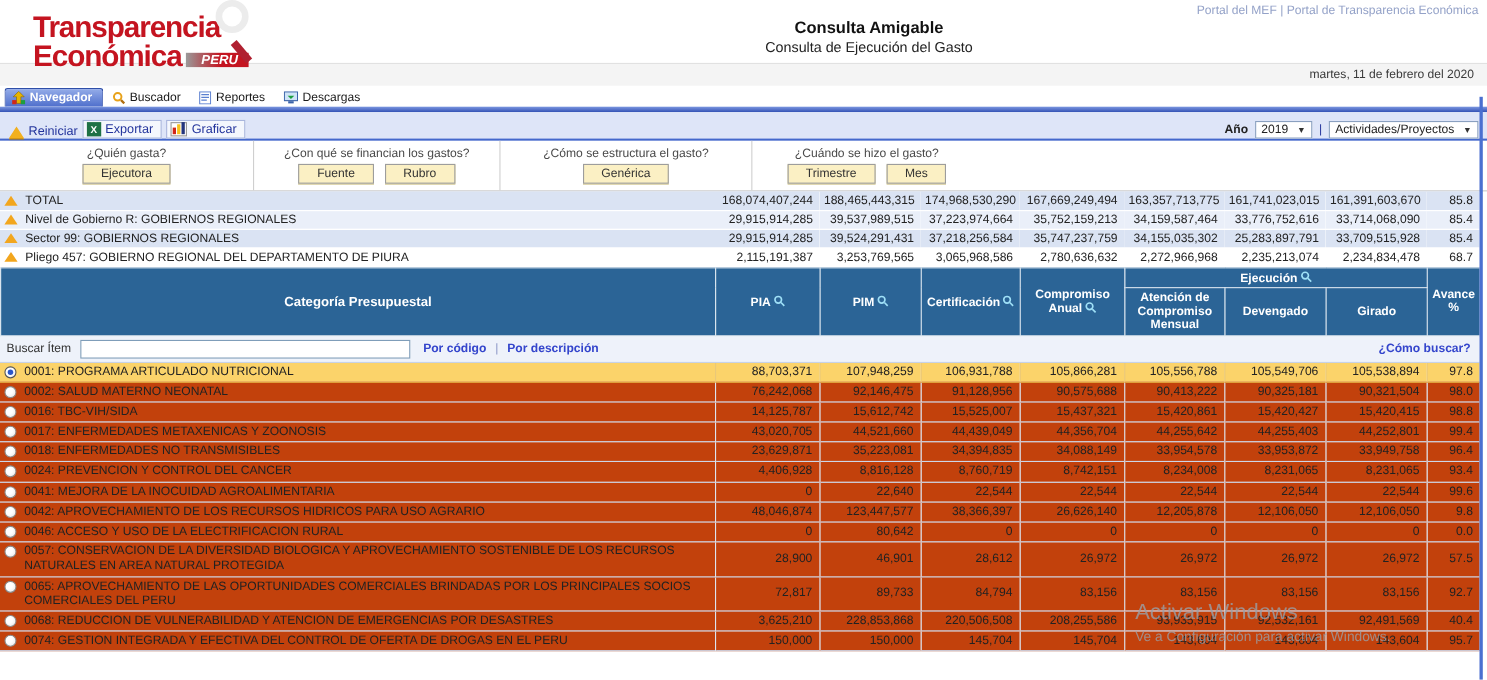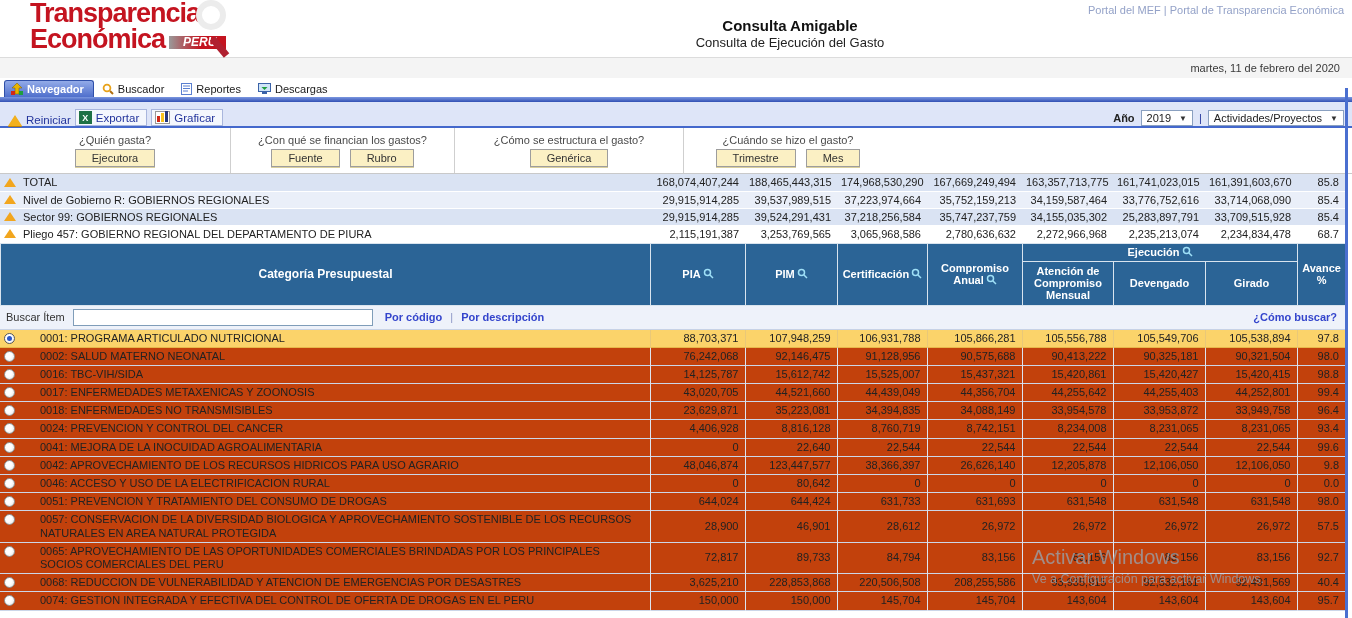--- a/index.html
+++ b/index.html
@@ -2,21 +2,21 @@
 <html><head>
 <meta charset="utf-8">
 <style>
   * { margin:0; padding:0; box-sizing:border-box; }
   html,body { width:1352px; height:618px; overflow:hidden; background:#fff;
               font-family:"Liberation Sans", sans-serif; font-size:11px; color:#222; }
   body { position:relative; }
 
   
   .top-header { position:relative; height:57px; background:#fff; }
-  .logo { position:absolute; left:30px; top:1px; line-height:0.95; }
+  .logo { position:absolute; left:30px; top:13px; line-height:0.95; }
   .logo .l1, .logo .l2 { font-weight:bold; font-size:27px; letter-spacing:-1px; color:#c41420; }
   .logo .l2row { display:flex; align-items:flex-end; gap:4px; }
   .logo-badge { display:inline-block; background:linear-gradient(90deg,#9a9a9a,#c41420 55%);
                 color:#fff; font-style:italic; font-weight:bold; font-size:12px;
                 padding:1px 10px 1px 14px; margin-bottom:3px; }
   .logo-lens { position:absolute; left:196px; top:0px; width:30px; height:30px;
                border:6px solid #ececec; border-radius:50%; background:transparent; }
   .logo-handle { position:absolute; left:216px; top:36px; width:7px; height:22px;
                  background:#b02030; transform:rotate(-40deg); }
   .page-title { position:absolute; left:790px; top:17px; transform:translateX(-50%);
@@ -102,21 +102,21 @@
   .search-links a, .help-link { color:#3445cc; text-decoration:none; cursor:pointer; }
   .search-links .sep { color:#8b97c6; font-weight:normal; padding:0 5px; }
   .help-link { margin-left:auto; font-weight:bold; }
 
   
   .data tr { border-bottom:1px solid #ccd6e8; background:#c2410c; }
   .data tr.selected { background:#fbd36a; border-bottom:1px solid #e8b84a; }
   .data td { padding:2px 6px 2px 4px; vertical-align:middle; line-height:1.2; }
   .data td.num { text-align:right; border-left:1px solid #dde4f0; white-space:nowrap; }
   .data tr.selected td.num { border-left-color:#e9c878; }
-  .row-label { display:flex; align-items:flex-start; gap:25px; }
+  .row-label { display:flex; align-items:flex-start; gap:7px; }
   .radio { flex:none; width:11px; height:11px; border:1px solid #8a8a8a; border-radius:50%;
            background:radial-gradient(circle at 35% 35%, #fff 40%, #e3e3e3); margin-top:1px;
            display:inline-flex; align-items:center; justify-content:center; cursor:pointer; }
   .radio.checked { border-color:#555; }
   .radio.checked::after { content:""; width:5px; height:5px; border-radius:50%; background:#2a56c8; }
 
   
   .right-edge { position:absolute; left:1345px; top:88px; width:3px; height:530px; background:#4a6fd0; }
   .watermark { position:absolute; left:1032px; top:546px; color:#9aa0a8; opacity:.8;
                pointer-events:none; z-index:50; }
@@ -536,36 +536,20 @@
         <td class="num">0</td>
         <td class="num">0</td>
         <td class="num">0</td>
         <td class="num">0</td>
         <td class="num avance">0.0</td>
       </tr>
       <tr>
         <td class="label">
           <span class="row-label">
             <span class="radio"></span>
-            <span>0051: PREVENCION Y TRATAMIENTO DEL CONSUMO DE DROGAS</span>
-          </span>
-        </td>
-        <td class="num">644,024</td>
-        <td class="num">644,424</td>
-        <td class="num">631,733</td>
-        <td class="num">631,693</td>
-        <td class="num">631,548</td>
-        <td class="num">631,548</td>
-        <td class="num">631,548</td>
-        <td class="num avance">98.0</td>
-      </tr>
-      <tr>
-        <td class="label">
-          <span class="row-label">
-            <span class="radio"></span>
             <span>0057: CONSERVACION DE LA DIVERSIDAD BIOLOGICA Y APROVECHAMIENTO SOSTENIBLE DE LOS RECURSOS NATURALES EN AREA NATURAL PROTEGIDA</span>
           </span>
         </td>
         <td class="num">28,900</td>
         <td class="num">46,901</td>
         <td class="num">28,612</td>
         <td class="num">26,972</td>
         <td class="num">26,972</td>
         <td class="num">26,972</td>
         <td class="num">26,972</td>

